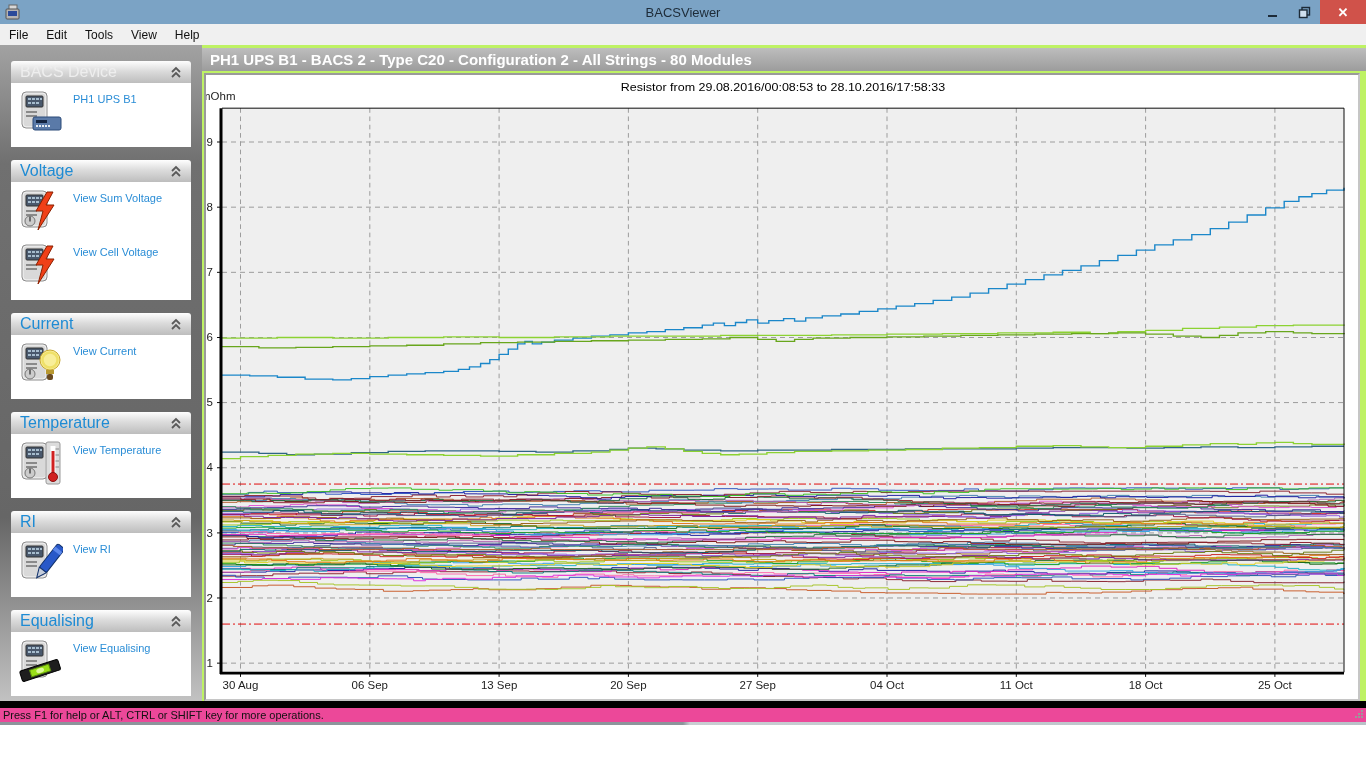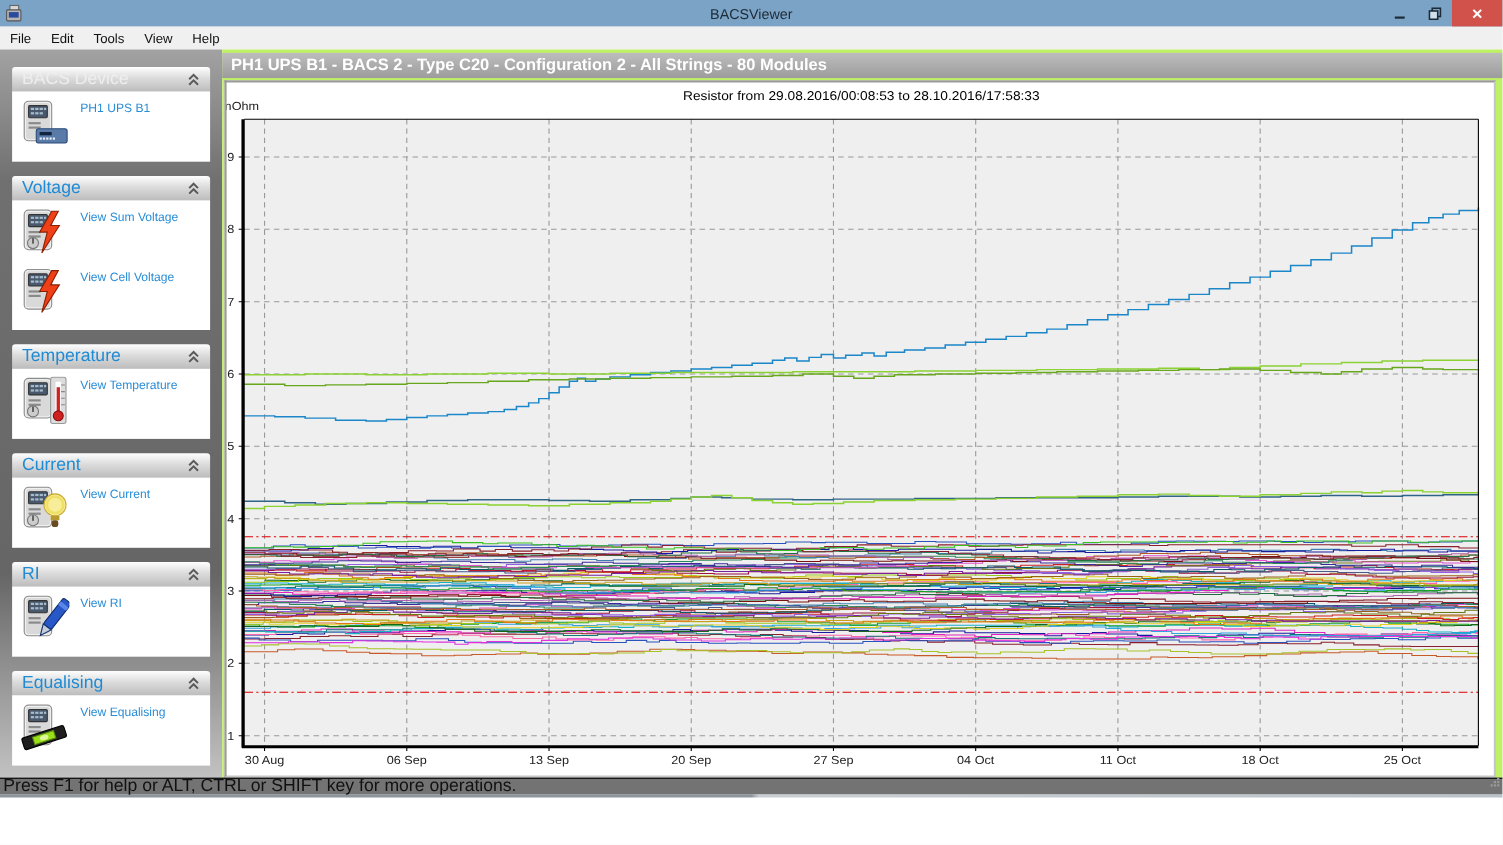--- a/index.html
+++ b/index.html
@@ -37,21 +37,21 @@
   .main{flex:1;display:flex;flex-direction:column;background:#bef264;min-width:0;}
   .main-header{margin-top:3px;height:23px;line-height:23px;flex:none;
     background:linear-gradient(180deg,#bdbdbd,#9c9c9c);color:#fff;font-weight:bold;
     font-size:15px;padding-left:8px;white-space:nowrap;overflow:hidden;}
   .chart-panel{flex:1;margin:2px 6px 0 2px;background:#fff;position:relative;min-height:0;
     border:2px solid;border-color:#9a9a9a #c6c6c6 #c6c6c6 #9a9a9a;}
   #chart-svg{position:absolute;inset:0;width:100%;height:100%;}
   #chart-svg text{font-family:"Liberation Sans",sans-serif;}
 
   
-  .statusbar{height:14px;background:#737373;border-top:1px solid #000000;font-size:16px;color:#111;
+  .statusbar{height:14px;background:#ec4899;border-top:7px solid #000000;font-size:11px;color:#111;
     display:flex;align-items:center;padding-left:3px;position:relative;flex:none;}
   .grip{position:absolute;right:2px;bottom:1px;}
   .taskbar-sliver{height:3px;flex:none;background:linear-gradient(90deg,#8d959b 0%,#8d959b 50%,#c9ced2 50.5%,#b9c2c8 100%);}
 </style>
 </head>
 <body>
 
 <div class="window">
 
   <div class="titlebar">
@@ -182,20 +182,58 @@
                   <rect x="9" y="21" width="11" height="2" fill="#8a8a8a"></rect>
                   <rect x="9" y="25" width="11" height="2" fill="#8a8a8a"></rect>
                   <path d="M30 3 L19 22 H26 L21 41 L37 16 H29 L36 3 Z" fill="#f04018" stroke="#8a2000"></path>
                 </svg></span>
               <span class="item-label">View Cell Voltage</span>
             </div>
           </div>
         </div>
         <div class="section">
           <div class="section-header">
+            <span class="section-title">Current</span>
+            <span class="chev">
+              <svg width="14" height="16" viewBox="0 0 14 16" fill="none" stroke="#5a5a5a" stroke-width="1.8">
+                <path d="M3 8 L7 4 L11 8"></path>
+                <path d="M3 13 L7 9 L11 13"></path>
+              </svg>
+            </span>
+          </div>
+          <div class="section-body">
+            <div class="item-row">
+              <span class="item-icon"><svg width="46" height="44" viewBox="0 0 46 44">
+                  <rect x="5" y="2" width="25" height="36" rx="4" fill="#d9d9d9" stroke="#8d8d8d"></rect>
+                  <rect x="6.2" y="3.2" width="22.6" height="33.6" rx="3" fill="none" stroke="#ffffff" stroke-opacity="0.6"></rect>
+                  <rect x="9" y="6" width="17" height="11" rx="1" fill="#49586c" stroke="#333"></rect>
+                  <g fill="#a6bccd">
+                    <rect x="11" y="8" width="3" height="2"></rect>
+                    <rect x="15" y="8" width="3" height="2"></rect>
+                    <rect x="19" y="8" width="3" height="2"></rect>
+                    <rect x="23" y="8" width="2" height="2"></rect>
+                    <rect x="11" y="12" width="3" height="2"></rect>
+                    <rect x="15" y="12" width="3" height="2"></rect>
+                    <rect x="19" y="12" width="3" height="2"></rect>
+                  </g>
+                  <rect x="9" y="21" width="11" height="2" fill="#8a8a8a"></rect>
+                  <rect x="9" y="25" width="11" height="2" fill="#8a8a8a"></rect>
+                  <circle cx="13" cy="32" r="5" fill="#cccccc" stroke="#777"></circle>
+                  <rect x="12.2" y="27.5" width="1.6" height="5" fill="#555"></rect>
+                  <circle cx="33" cy="18" r="10" fill="#f8ee9a" stroke="#c8a830"></circle>
+                  <circle cx="33" cy="18" r="7.5" fill="none" stroke="#efe068" stroke-width="2.5"></circle>
+                  <rect x="29" y="28" width="8" height="4" fill="#b89830"></rect>
+                  <rect x="30" y="32" width="6" height="6" rx="2" fill="#6a4a20"></rect>
+                </svg></span>
+              <span class="item-label">View Current</span>
+            </div>
+          </div>
+        </div>
+        <div class="section">
+          <div class="section-header">
             <span class="section-title">Temperature</span>
             <span class="chev">
               <svg width="14" height="16" viewBox="0 0 14 16" fill="none" stroke="#5a5a5a" stroke-width="1.8">
                 <path d="M3 8 L7 4 L11 8"></path>
                 <path d="M3 13 L7 9 L11 13"></path>
               </svg>
             </span>
           </div>
           <div class="section-body">
             <div class="item-row">
@@ -221,58 +259,20 @@
                   <line x1="36" y1="10" x2="36" y2="33" stroke="#d02020" stroke-width="3"></line>
                   <circle cx="36" cy="36" r="4.5" fill="#d02020" stroke="#8a1010"></circle>
                   <g stroke="#888">
                     <line x1="38.5" y1="8" x2="42" y2="8"></line>
                     <line x1="38.5" y1="14" x2="42" y2="14"></line>
                     <line x1="38.5" y1="20" x2="42" y2="20"></line>
                     <line x1="38.5" y1="26" x2="42" y2="26"></line>
                   </g>
                 </svg></span>
               <span class="item-label">View Temperature</span>
-            </div>
-          </div>
-        </div>
-        <div class="section">
-          <div class="section-header">
-            <span class="section-title">Current</span>
-            <span class="chev">
-              <svg width="14" height="16" viewBox="0 0 14 16" fill="none" stroke="#5a5a5a" stroke-width="1.8">
-                <path d="M3 8 L7 4 L11 8"></path>
-                <path d="M3 13 L7 9 L11 13"></path>
-              </svg>
-            </span>
-          </div>
-          <div class="section-body">
-            <div class="item-row">
-              <span class="item-icon"><svg width="46" height="44" viewBox="0 0 46 44">
-                  <rect x="5" y="2" width="25" height="36" rx="4" fill="#d9d9d9" stroke="#8d8d8d"></rect>
-                  <rect x="6.2" y="3.2" width="22.6" height="33.6" rx="3" fill="none" stroke="#ffffff" stroke-opacity="0.6"></rect>
-                  <rect x="9" y="6" width="17" height="11" rx="1" fill="#49586c" stroke="#333"></rect>
-                  <g fill="#a6bccd">
-                    <rect x="11" y="8" width="3" height="2"></rect>
-                    <rect x="15" y="8" width="3" height="2"></rect>
-                    <rect x="19" y="8" width="3" height="2"></rect>
-                    <rect x="23" y="8" width="2" height="2"></rect>
-                    <rect x="11" y="12" width="3" height="2"></rect>
-                    <rect x="15" y="12" width="3" height="2"></rect>
-                    <rect x="19" y="12" width="3" height="2"></rect>
-                  </g>
-                  <rect x="9" y="21" width="11" height="2" fill="#8a8a8a"></rect>
-                  <rect x="9" y="25" width="11" height="2" fill="#8a8a8a"></rect>
-                  <circle cx="13" cy="32" r="5" fill="#cccccc" stroke="#777"></circle>
-                  <rect x="12.2" y="27.5" width="1.6" height="5" fill="#555"></rect>
-                  <circle cx="33" cy="18" r="10" fill="#f8ee9a" stroke="#c8a830"></circle>
-                  <circle cx="33" cy="18" r="7.5" fill="none" stroke="#efe068" stroke-width="2.5"></circle>
-                  <rect x="29" y="28" width="8" height="4" fill="#b89830"></rect>
-                  <rect x="30" y="32" width="6" height="6" rx="2" fill="#6a4a20"></rect>
-                </svg></span>
-              <span class="item-label">View Current</span>
             </div>
           </div>
         </div>
         <div class="section">
           <div class="section-header">
             <span class="section-title">RI</span>
             <span class="chev">
               <svg width="14" height="16" viewBox="0 0 14 16" fill="none" stroke="#5a5a5a" stroke-width="1.8">
                 <path d="M3 8 L7 4 L11 8"></path>
                 <path d="M3 13 L7 9 L11 13"></path>

